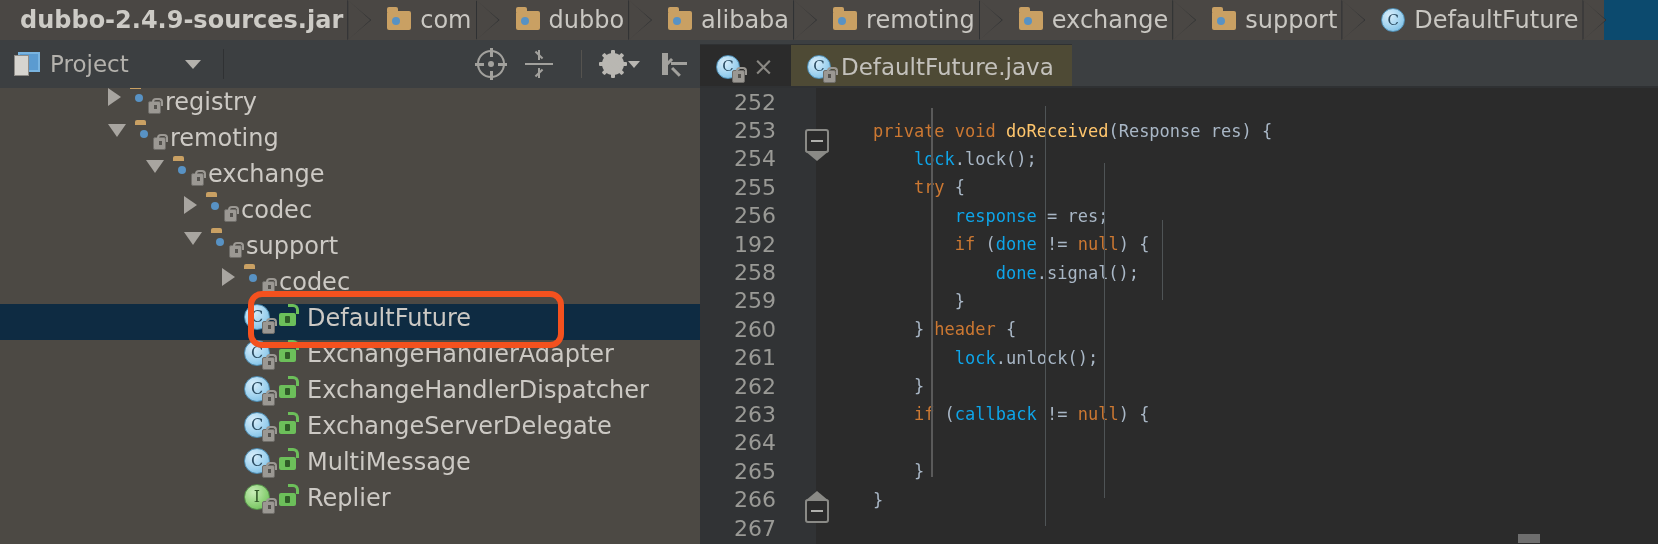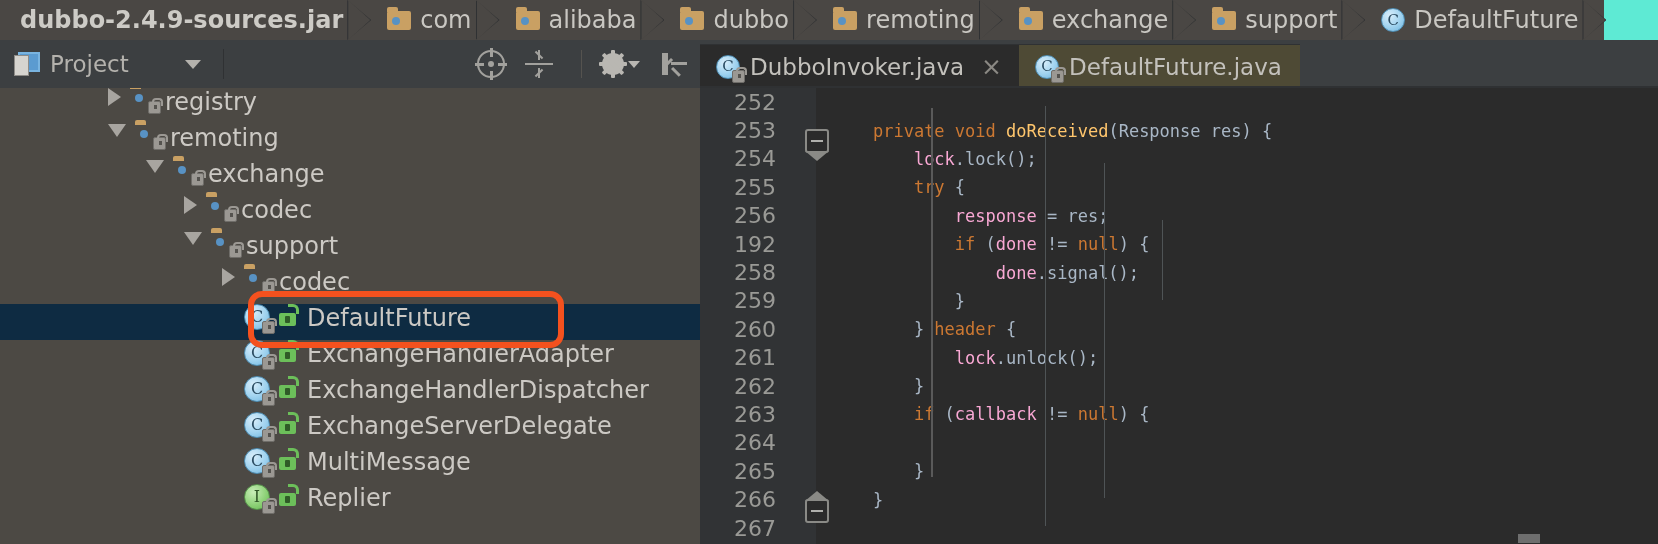--- a/index.html
+++ b/index.html
@@ -7,21 +7,21 @@
   body {
     background:#3c3f41;
     font-family:"DejaVu Sans","Liberation Sans",sans-serif;
     -webkit-font-smoothing:antialiased;
   }
   #app { position:relative; width:1658px; height:544px; }
 
   
   .crumbbar{
     position:absolute; left:0; top:0; width:1658px; height:40px;
-    background:#5eead4; display:flex; align-items:stretch; overflow:hidden;
+    background:#0c4a6e; display:flex; align-items:stretch; overflow:hidden;
   }
   .crumb{
     position:relative; display:flex; align-items:center; gap:9px;
     padding:0 26px 0 18px; background:#4a4744; color:#c9c7c2;
     font-size:24px; white-space:nowrap;
   }
   .crumb.first{ padding-left:20px; font-weight:bold; color:#cdcbc6; }
   .crumb::after{
     content:""; position:absolute; right:-1px; top:0; width:22px; height:100%;
     background:#4a4744;
@@ -230,21 +230,21 @@
     color:#9a9a96; font-family:"DejaVu Sans","Liberation Sans",sans-serif;
     font-size:22px;
   }
   .foldcol{ width:46px; flex:none; position:relative; height:100%;}
   .code{
     flex:1; font-family:"DejaVu Sans Mono","Liberation Mono",monospace;
     font-size:17px; color:#a9b7c6; white-space:pre;
   }
   .kw{ color:#cc7832; }
   .mth{ color:#ffc66d; }
-  .fld{ color:#f9a8d4; }
+  .fld{ color:#0ea5e9; }
   .pln{ color:#a9b7c6; }
   
   .foldline{
     position:absolute; left:700px; top:88px; width:2px; height:420px;
     background:#5a5a5a; margin-left:116px; z-index:3;
   }
   .foldmark{
     position:absolute; width:24px;height:24px; z-index:4;
     border:2px solid #8a8a86; background:#2b2b2b;
     border-radius:3px;
@@ -285,25 +285,25 @@
   <div class="crumbbar" id="crumbbar">
       <div class="crumb first">
         <span>dubbo-2.4.9-sources.jar</span>
       </div>
       <div class="crumb">
         <span class="ico-folder"></span>
         <span>com</span>
       </div>
       <div class="crumb">
         <span class="ico-folder"></span>
-        <span>alibaba</span>
+        <span>dubbo</span>
       </div>
       <div class="crumb">
         <span class="ico-folder"></span>
-        <span>dubbo</span>
+        <span>alibaba</span>
       </div>
       <div class="crumb">
         <span class="ico-folder"></span>
         <span>remoting</span>
       </div>
       <div class="crumb">
         <span class="ico-folder"></span>
         <span>exchange</span>
       </div>
       <div class="crumb">
@@ -351,21 +351,20 @@
       </span>
     </div>
   </div>
 
   <div class="tabbar" id="tabbar">
       <div class="tab inactive">
         <span style="position: relative; display: inline-flex;">
           <span class="ico-class">C</span>
           <span class="badge-lock"></span>
         </span>
-        <span class="tabname">DubboInvoker.java</span>
         <span class="tab-close">×</span>
       </div>
       <div class="tab active">
         <span style="position: relative; display: inline-flex;">
           <span class="ico-class">C</span>
           <span class="badge-lock"></span>
         </span>
         <span class="tabname">DefaultFuture.java</span>
       </div>
     </div>

